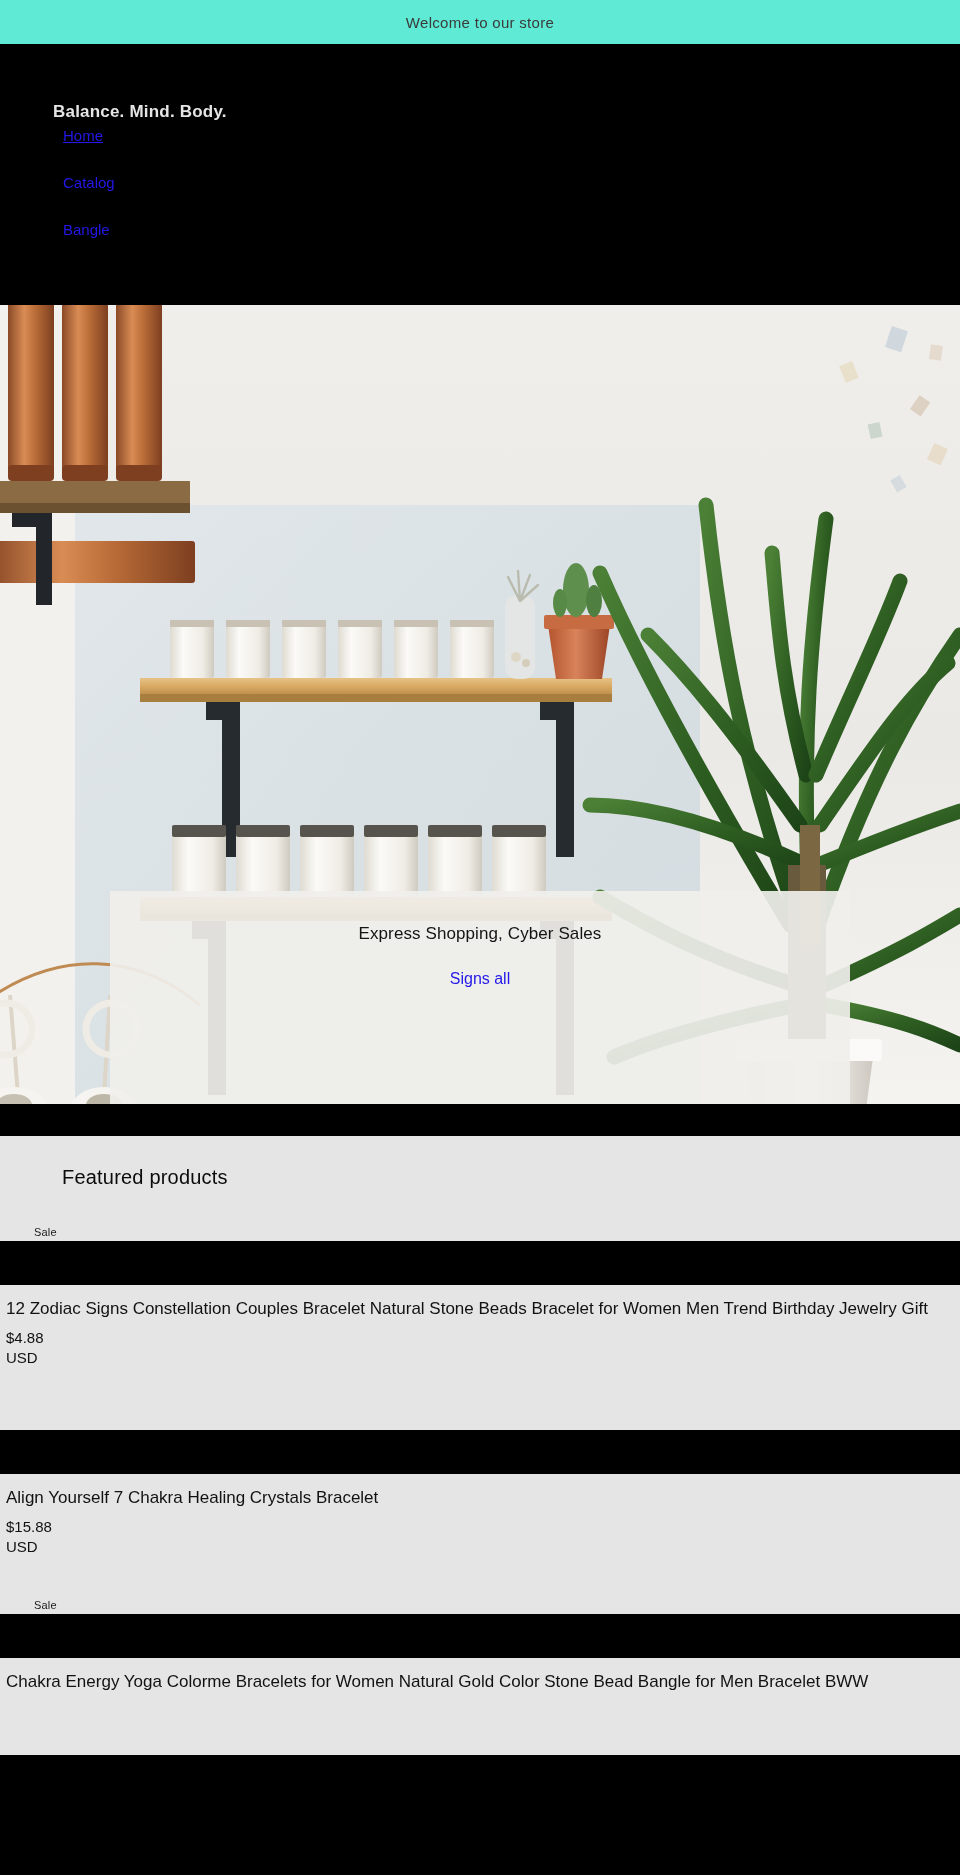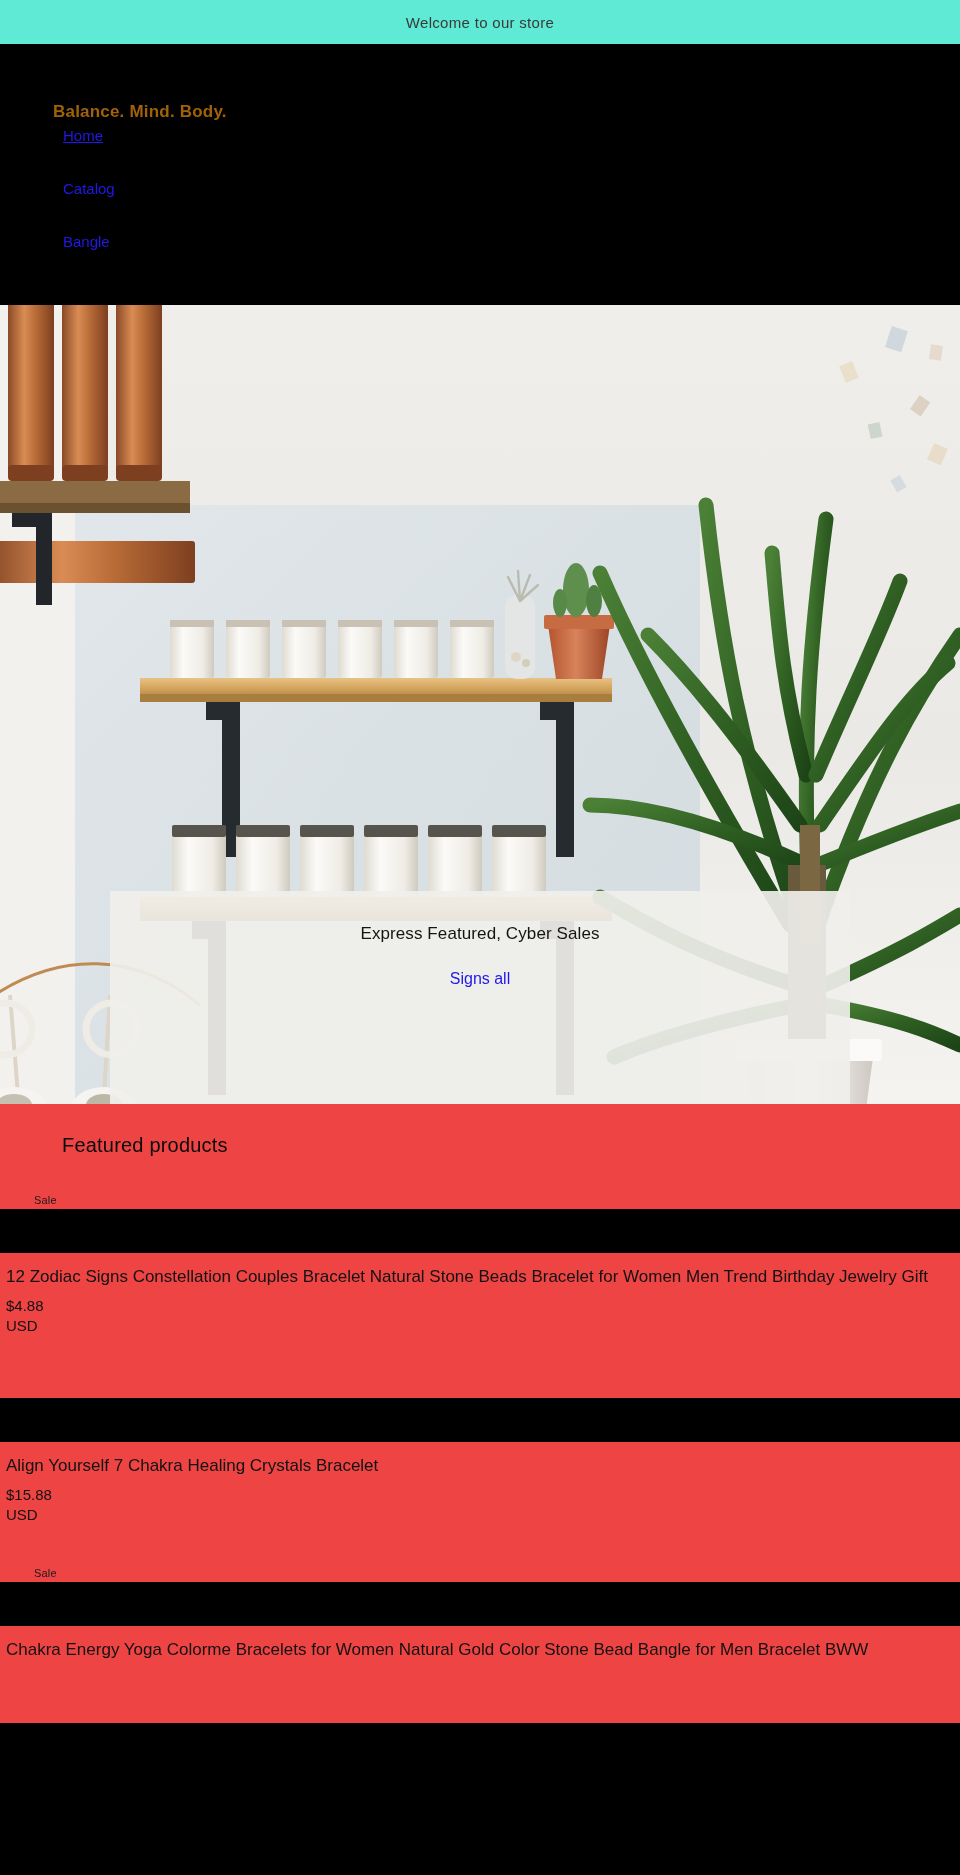--- a/index.html
+++ b/index.html
@@ -33,21 +33,21 @@
     width: 960px;
     background: #000000;
     padding: 0 0 0 0;
     height: 261px;
     position: relative;
   }
   .brand {
     position: absolute;
     left: 53px;
     top: 58px;
-    color: #a16207;
+    color: #e5e5e5;
     font-size: 17px;
     font-weight: bold;
     letter-spacing: 0.2px;
     line-height: 20px;
     text-decoration: none;
   }
   .nav-list {
     position: absolute;
     left: 53px;
     top: 80px;
@@ -58,21 +58,21 @@
   .nav-item { margin: 0; padding: 0; }
   .nav-link {
     display: block;
     color: #2318e8;
     font-size: 15px;
     line-height: 19px;
     padding: 2px 10px 2px 10px;
     text-decoration: none;
   }
   .nav-link.is-active { text-decoration: underline; }
-  .nav-item + .nav-item { margin-top: 30px; }
+  .nav-item + .nav-item { margin-top: 24px; }
 
   .header-actions {
     position: absolute;
     left: 60px;
     top: 258px;
     display: flex;
     align-items: center;
     gap: 14px;
   }
   .cart-link {
@@ -127,22 +127,23 @@
     margin-top: 24px;
     color: #2318e8;
     font-size: 16px;
     text-decoration: none;
     line-height: 20px;
   }
 
   
   .collection {
     width: 960px;
-    background: #ef4444;
+    background: #e5e5e5;
     padding: 28px 0 0 0;
+    margin-top: 32px;
   }
   .collection-title {
     margin: 0 0 0 62px;
     font-size: 20px;
     font-weight: normal;
     color: #0b0b0b;
     line-height: 26px;
     letter-spacing: 0.2px;
   }
   .product-grid {
@@ -406,21 +407,21 @@
       <rect x="788" y="560" width="38" height="200" fill="#6a5a3d"></rect>
       <rect x="800" y="520" width="20" height="120" fill="#7b6842"></rect>
       <path d="M744 745 h130 l-16 118 h-98 Z" fill="url(#potG)"></path>
       <rect x="736" y="734" width="146" height="22" rx="4" fill="#fbfaf8"></rect>
     </g>
 
     <rect x="110" y="586" width="740" height="213" fill="#f0efec" opacity="0.92"></rect>
   </svg>
 
   <div class="hero-content">
-    <h2 class="hero-heading">Express Featured, Cyber Sales</h2>
+    <h2 class="hero-heading">Express Shopping, Cyber Sales</h2>
     <a class="hero-cta" href="#">Signs all</a>
   </div>
 </section>
 
 <section class="collection">
 
   <h2 class="collection-title">Featured products</h2>
 
   <ul class="product-grid">
 

